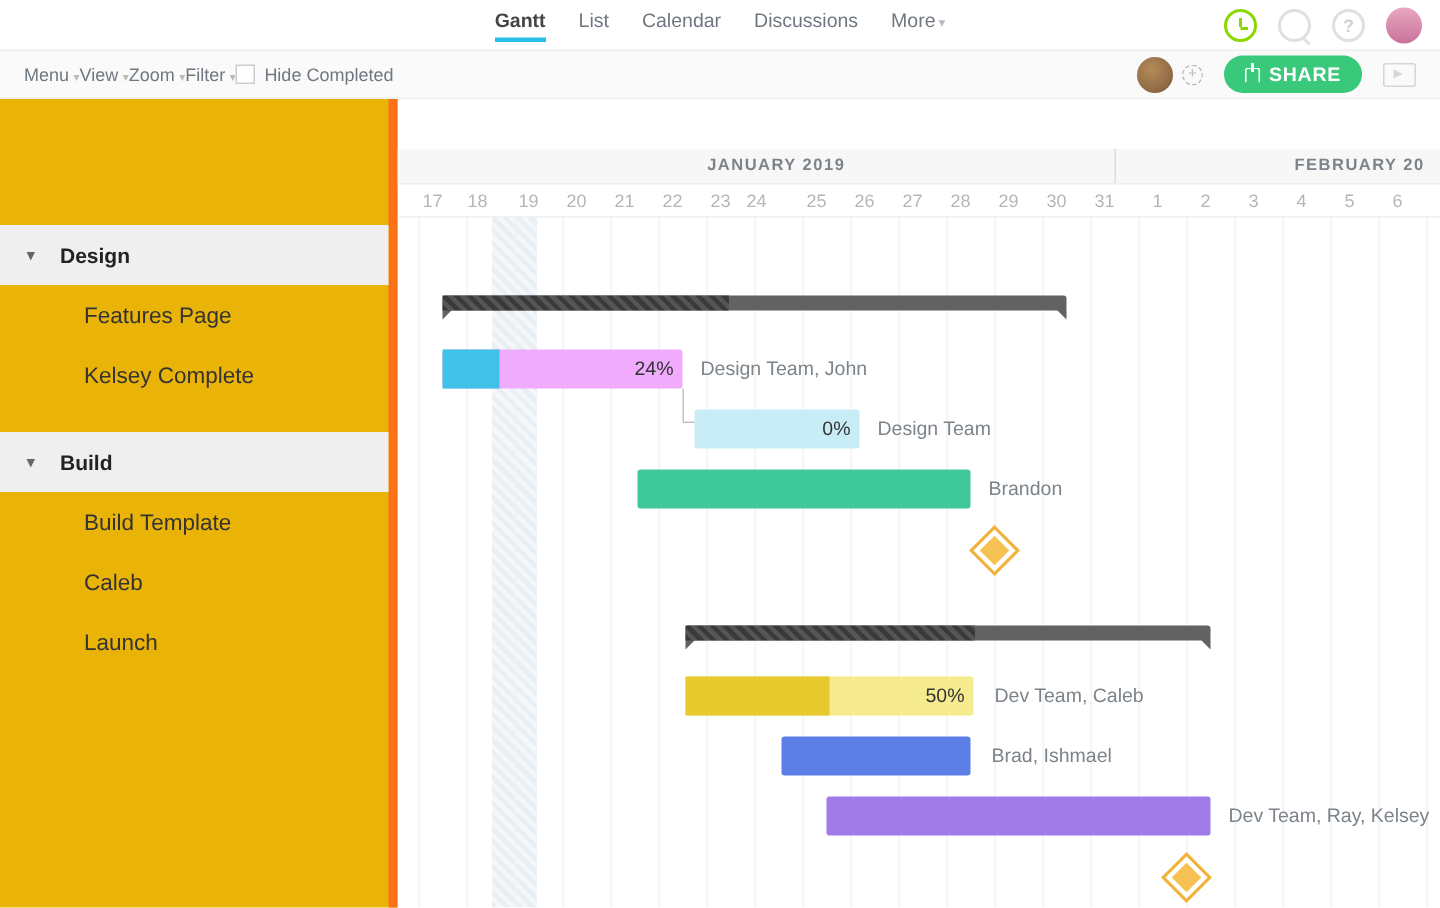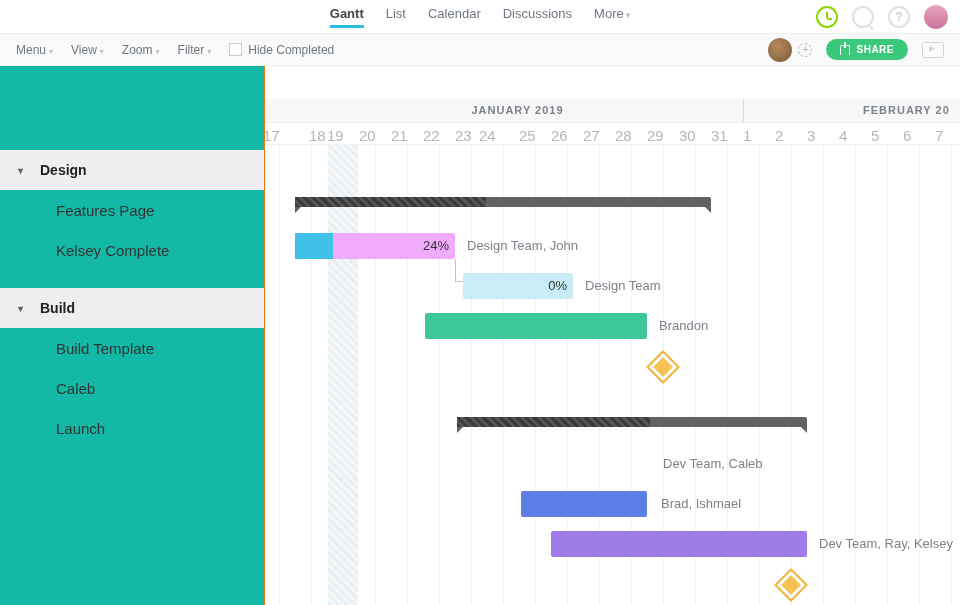--- a/index.html
+++ b/index.html
@@ -38,52 +38,51 @@
   }
   .help-q { color:#d0d0d0; font-size:12px; font-weight:600; }
   .avatar-sm {
     width: 24px; height: 24px; border-radius: 50%; background: linear-gradient(#e9a6c0,#c8739a);
   }
 
   
   .toolbar {
     height: 32px; background:#fafafa; border-bottom:1px solid #eee;
     display:flex; align-items:center; padding:0 16px; font-size:12px; color:#6f7780;
-    gap: 18px;
   }
   .tb-item { cursor:pointer; }
   .tb-caret { font-size:8px; color:#bbb; margin-left:3px; }
   .checkbox {
     display:inline-block; width:13px; height:13px; border:1px solid #ccc; background:#fff;
     vertical-align: -2px; margin-right:6px;
   }
   .toolbar-right { margin-left:auto; display:flex; align-items:center; gap:14px; }
   .avatar-brown {
     width:24px; height:24px; border-radius:50%; background: radial-gradient(circle at 40% 35%, #b78b5a, #7a5a3a);
   }
   .plus-badge {
     width:14px; height:14px; border:1px dashed #bdbdbd; border-radius:50%;
     display:flex; align-items:center; justify-content:center; font-size:10px; color:#bdbdbd;
     margin-left:-8px; background:#fafafa;
   }
   .share-btn {
     background:#3ac97a; color:#fff; border:none; border-radius:14px;
-    padding:5px 14px; font-size:10px; font-weight:600; letter-spacing:0.5px;
+    padding:5px 14px; font-size:13px; font-weight:600; letter-spacing:0.5px;
     display:flex; align-items:center; gap:6px; cursor:pointer;
   }
   .share-icon { width:10px; height:10px; border:1.5px solid #fff; border-bottom:none; border-radius:2px 2px 0 0; position:relative; }
   .share-icon::after { content:""; position:absolute; width:2px; height:6px; background:#fff; top:-4px; left:3px; }
   .present-ico {
     width:22px; height:16px; border:1.5px solid #d6d6d6; border-radius:2px; position:relative;
   }
   .present-ico::after { content:"▶"; color:#d6d6d6; font-size:8px; position:absolute; left:6px; top:1px; }
 
   
   .main { position:absolute; top:66px; bottom:0; left:0; right:0; display:flex; }
-  .sidebar { width:265px; border-right:1px solid #f97316; padding-top:84px; background:#14b8a6; }
+  .sidebar { width:265px; border-right:6px solid #f97316; padding-top:84px; background:#eab308; }
   .tree-line { font-size:15px; color:#333; padding: 0 18px; height:40px; display:flex; align-items:center; }
   .group-hdr { background:#efefef; font-weight:600; font-size:14px; color:#222; padding-left:40px; position:relative; }
   .group-hdr::before { content:"▾"; position:absolute; left:18px; font-size:10px; color:#666; }
   .task-line { padding-left:56px; color:#333; }
   .comments-bubble {
     position:absolute; left:18px; top:116px; display:flex; align-items:center; gap:4px;
     color:#9aa0a6; font-size:12px;
   }
   .bubble-icon {
     width:16px; height:13px; border:1.5px solid #9aa0a6; border-radius:4px; position:relative;
@@ -96,21 +95,21 @@
   
   .canvas { flex:1; position:relative; overflow:hidden;margin-top:33px; }
   .month-hdr {
     height:24px; background:#f7f7f7; border-bottom:1px solid #eee;
     text-align:center; font-size:11px; letter-spacing:1px; color:#7c838a; font-weight:600;
     padding-top:5px; position:relative;
   }
   .month-split { position:absolute; top:0; bottom:0; width:1px; background:#ddd; }
   .feb-label { position:absolute; top:5px; font-size:11px; letter-spacing:1px; color:#7c838a; font-weight:600; }
   .days-row { height:22px; position:relative; border-bottom:1px solid #f0f0f0; }
-  .day-lbl { position:absolute; top:4px; font-size:15px; color:#b2b7bd; text-align:left; width:32px; transform:translateX(-16px); }
+  .day-lbl { position:absolute; top:4px; font-size:12px; color:#b2b7bd; text-align:right; width:32px; transform:translateX(-16px); }
   .grid { position:absolute; top:46px; bottom:0; left:0; right:0; }
   .grid-line { position:absolute; top:0; bottom:0; width:1px; background:#f2f2f2; }
   .today-col { position:absolute; top:46px; bottom:0; width:30px;
     background: repeating-linear-gradient(45deg, #dfe8ee, #dfe8ee 3px, #eef4f8 3px, #eef4f8 6px);
     opacity:.7; transform:translateX(-15px);
   }
 
   
   .bar { position:absolute; height:26px; border-radius:2px; }
   .bar .pct { position:absolute; right:6px; top:5px; font-size:13px; color:#333; }
@@ -202,21 +201,21 @@
   </div>
 
   <div class="canvas">
     <div class="month-hdr">
       <span style="margin-left:-190px">JANUARY 2019</span>
       <span class="month-split" style="left: 478px;"></span>
       <span class="feb-label" style="left: 598px;">FEBRUARY 20</span>
     </div>
     <div class="days-row" id="days-row">
         <span class="day-lbl" style="left: 14px;">17</span>
-        <span class="day-lbl" style="left: 60px;">18</span>
+        <span class="day-lbl" style="left: 44px;">18</span>
         <span class="day-lbl" style="left: 78px;">19</span>
         <span class="day-lbl" style="left: 110px;">20</span>
         <span class="day-lbl" style="left: 142px;">21</span>
         <span class="day-lbl" style="left: 174px;">22</span>
         <span class="day-lbl" style="left: 206px;">23</span>
         <span class="day-lbl" style="left: 230px;">24</span>
         <span class="day-lbl" style="left: 270px;">25</span>
         <span class="day-lbl" style="left: 302px;">26</span>
         <span class="day-lbl" style="left: 334px;">27</span>
         <span class="day-lbl" style="left: 366px;">28</span>
@@ -277,20 +276,24 @@
 
     <div class="bar bar-photo" style="top:214px; left:160px; width:222px;"></div>
     <span class="assignee" style="top:219px; left:394px;">Brandon</span>
 
     <div class="milestone" style="top:256px; left:398px;"></div>
 
     <div class="bar summary" style="top:318px; left:192px; width:350px;">
       <div class="prog" style="width:55%"></div>
     </div>
 
+    <div class="bar bar-setup" style="top:352px; left:192px; width:192px;">
+      <div class="prog" style="width:50%"></div>
+      <span class="pct">50%</span>
+    </div>
     <span class="assignee" style="top:357px; left:398px;">Dev Team, Caleb</span>
 
     <div class="bar bar-template" style="top:392px; left:256px; width:126px;"></div>
     <span class="assignee" style="top:397px; left:396px;">Brad, Ishmael</span>
 
     <div class="bar bar-test" style="top:432px; left:286px; width:256px;"></div>
     <span class="assignee" style="top:437px; left:554px;">Dev Team, Ray, Kelsey</span>
 
     <div class="milestone" style="top:474px; left:526px;"></div>
   </div>

